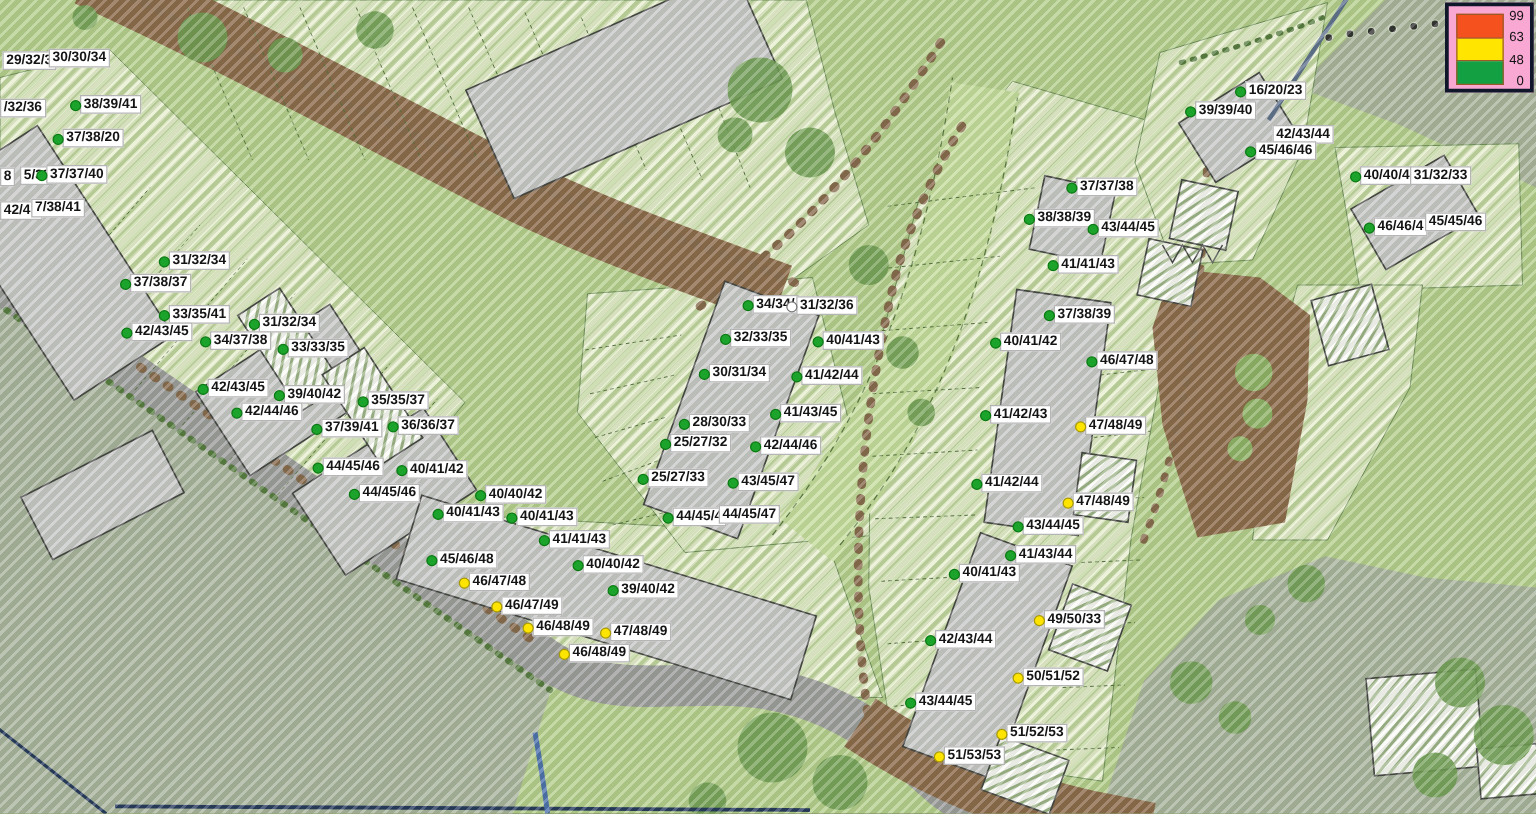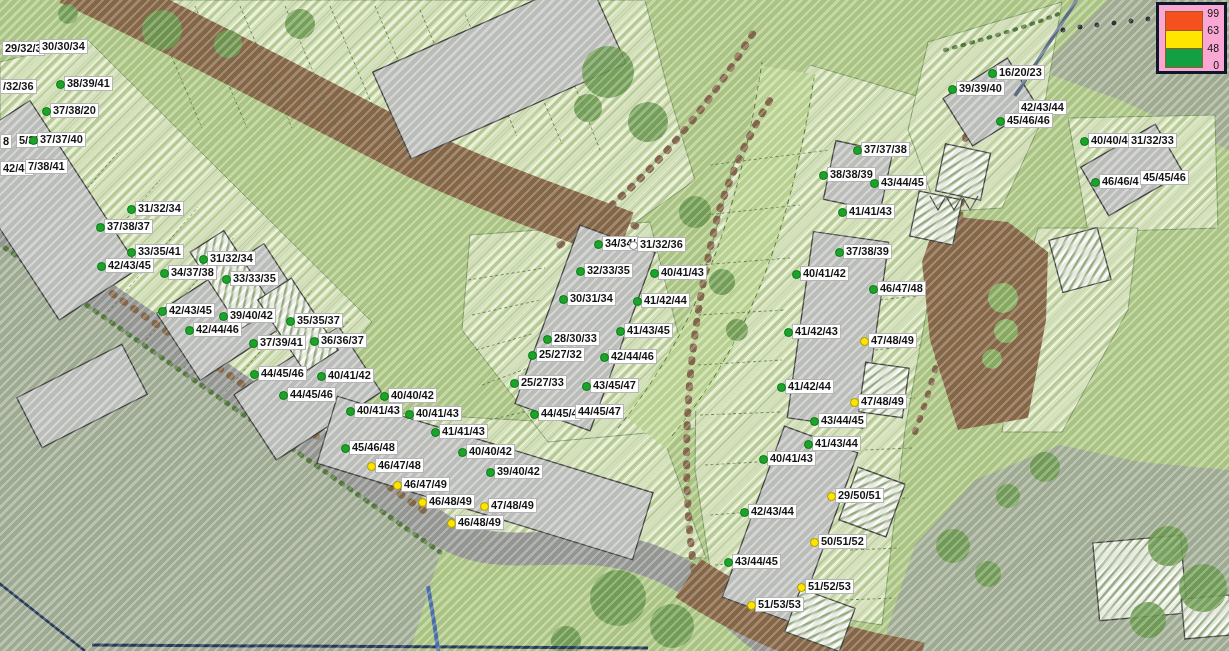--- a/index.html
+++ b/index.html
@@ -490,21 +490,21 @@
       <div class="receiver" style="left: 812px; top: 433px; text-align: right;">
     <span class="marker green"></span>
     <span class="txt">41/43/44</span>
   </div>
       <div class="receiver" style="left: 767px; top: 448px;">
     <span class="marker green"></span>
     <span class="txt">40/41/43</span>
   </div>
       <div class="receiver" style="left: 835px; top: 485px;">
     <span class="marker yellow"></span>
-    <span class="txt">29/50/51</span>
+    <span class="txt">49/50/33</span>
   </div>
       <div class="receiver" style="left: 748px; top: 501px;">
     <span class="marker green"></span>
     <span class="txt">42/43/44</span>
   </div>
       <div class="receiver" style="left: 818px; top: 531px;">
     <span class="marker yellow"></span>
     <span class="txt">50/51/52</span>
   </div>
       <div class="receiver" style="left: 732px; top: 551px;">

